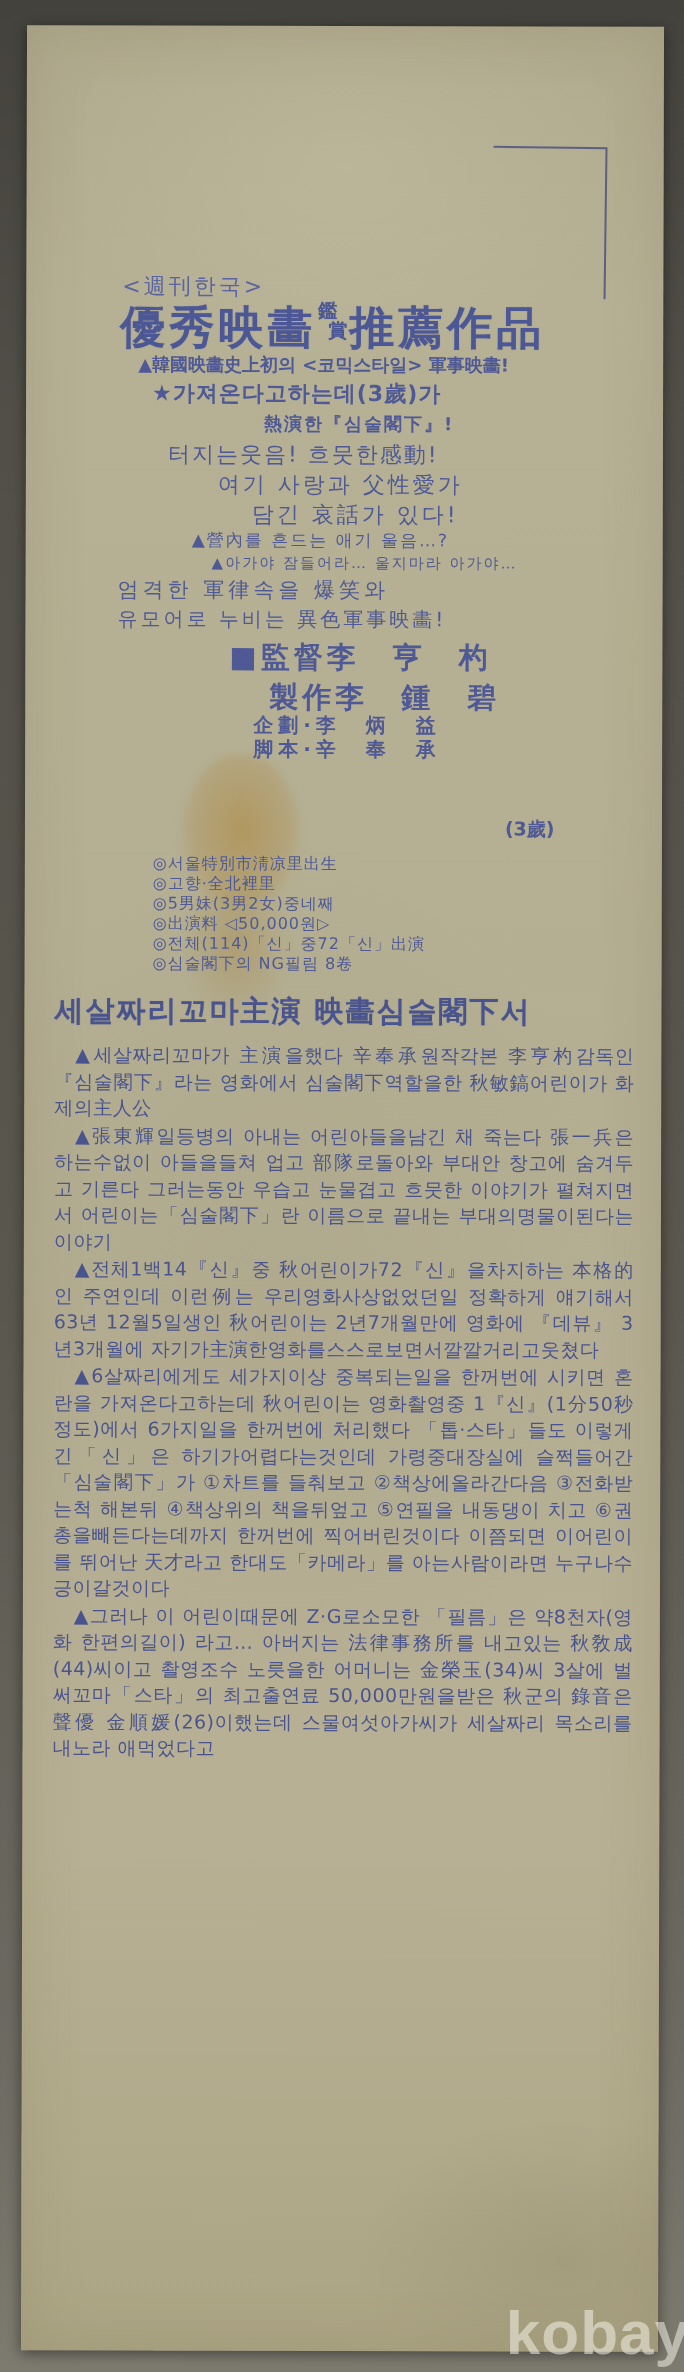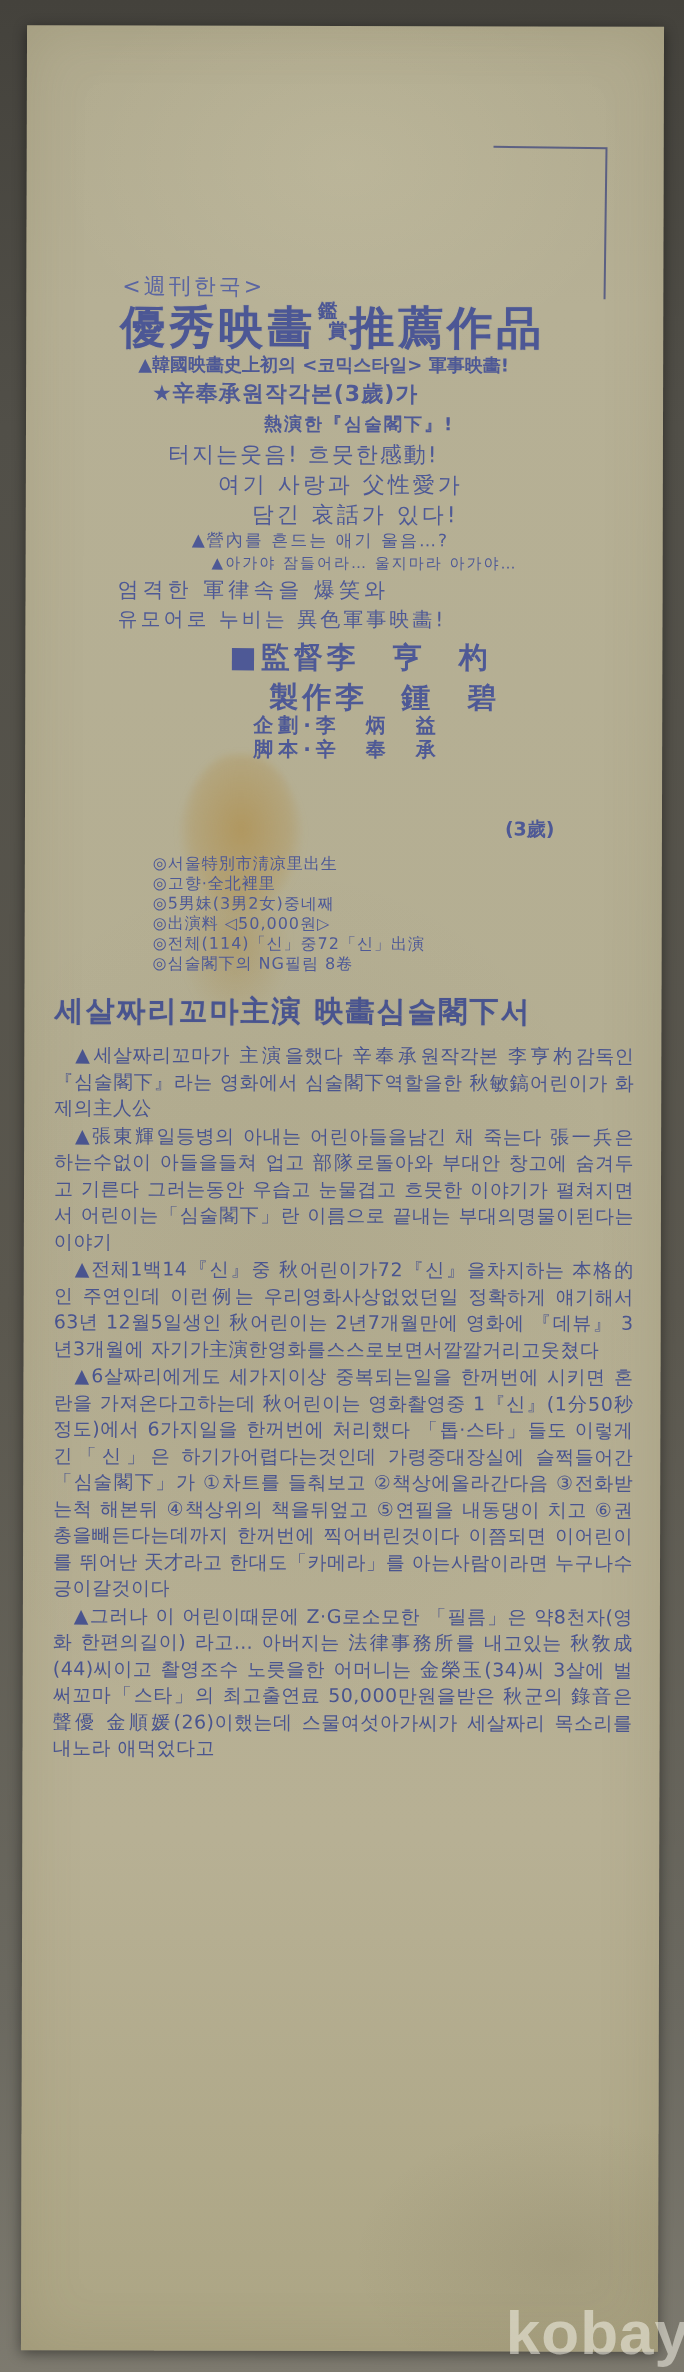--- a/index.html
+++ b/index.html
@@ -90,21 +90,21 @@
   <div class="abs title">
     <span>優秀映畵</span>
     <span class="small-pair">
       <span>鑑</span>
       <span>賞</span>
     </span>
     <span>推薦作品</span>
   </div>
 
   <div class="abs tl tl0">▲韓國映畵史上初의 &lt;코믹스타일&gt; 軍事映畵!</div>
-  <div class="abs tl tl1">★辛奉承원작각본(3歲)가</div>
+  <div class="abs tl tl1">★가져온다고하는데(3歲)가</div>
   <div class="abs tl tl2">熱演한『심술閣下』!</div>
   <div class="abs tl tl3">터지는웃음! 흐뭇한感動!</div>
   <div class="abs tl tl4">여기 사랑과 父性愛가</div>
   <div class="abs tl tl5">담긴 哀話가 있다!</div>
   <div class="abs tl tl6">▲營內를 흔드는 애기 울음…?</div>
   <div class="abs tl tl7">▲아가야 잠들어라… 울지마라 아가야…</div>
   <div class="abs tl tl8">엄격한 軍律속을 爆笑와</div>
   <div class="abs tl tl9">유모어로 누비는 異色軍事映畵!</div>
 
   <div class="abs ink cr1">製作李　鍾　碧</div>

